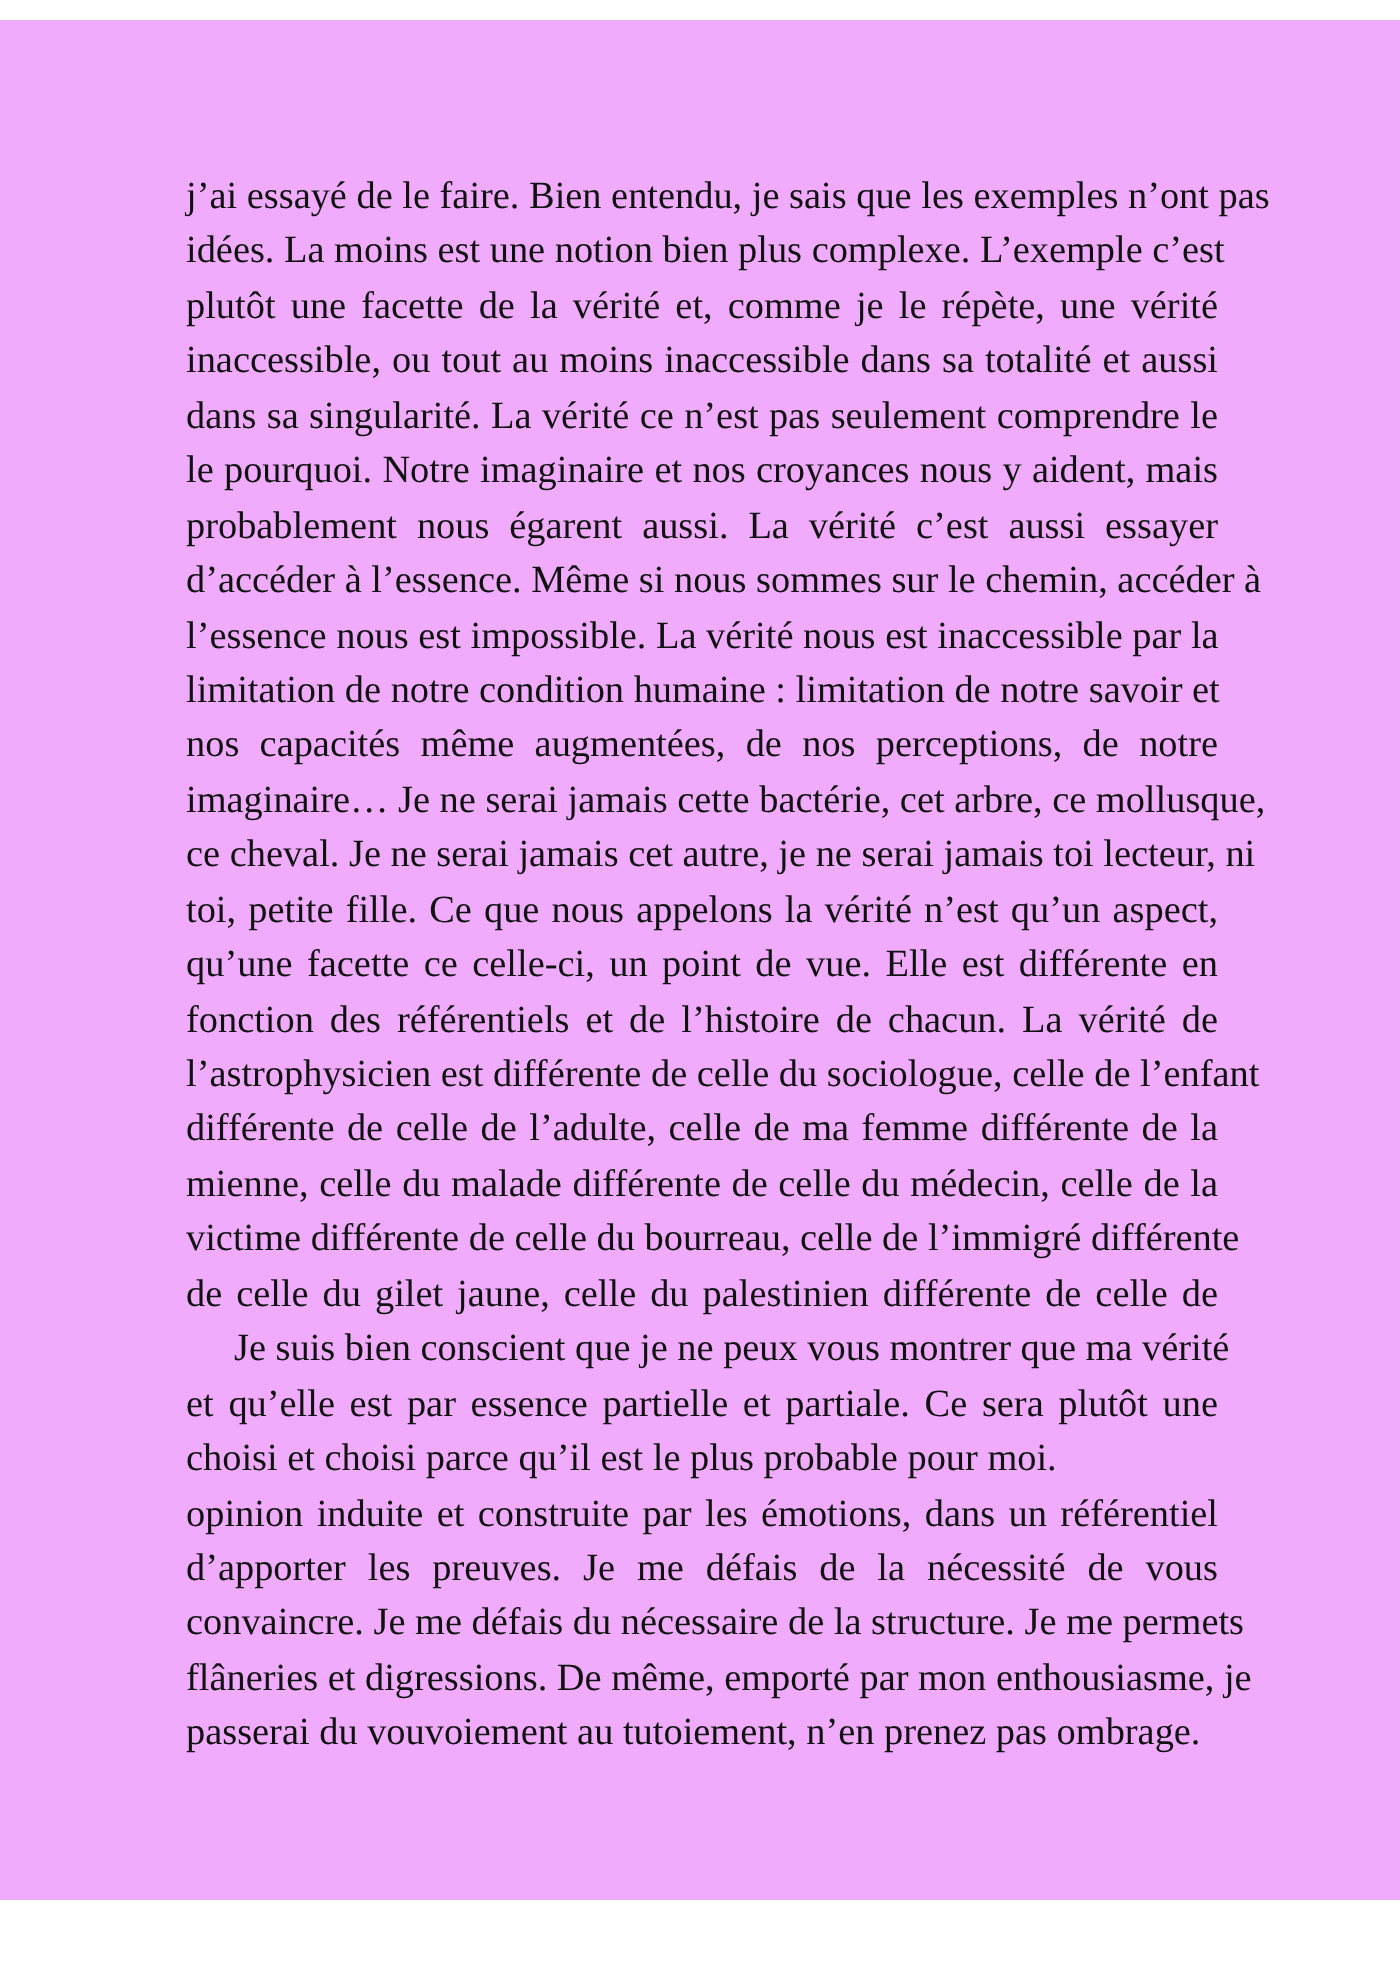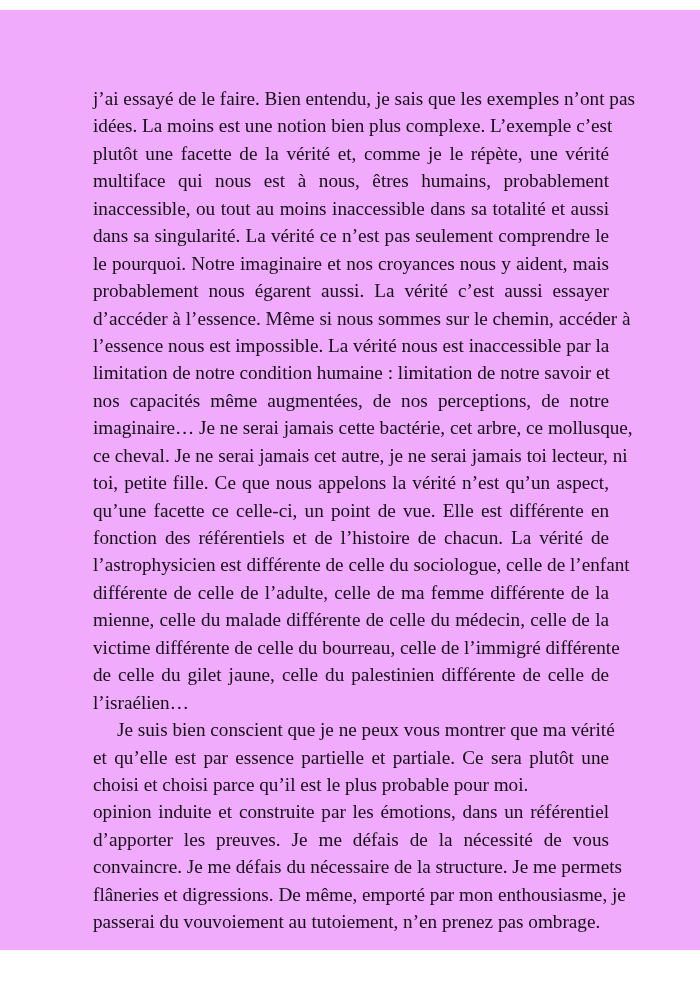--- a/index.html
+++ b/index.html
@@ -50,40 +50,38 @@
 </head>
 <body>
 
 <div class="page">
   <div class="text-block">
 
     <div class="paragraph">
       <span class="line">j’ai essayé de le faire. Bien entendu, je sais que les exemples n’ont pas</span>
       <span class="line">idées. La moins est une notion bien plus complexe. L’exemple c’est</span>
       <span class="line">plutôt une facette de la vérité et, comme je le répète, une vérité</span>
-      <span class="line">multiface qui nous est à nous, êtres humains, probablement</span>
       <span class="line">inaccessible, ou tout au moins inaccessible dans sa totalité et aussi</span>
       <span class="line">dans sa singularité. La vérité ce n’est pas seulement comprendre le</span>
       <span class="line">le pourquoi. Notre imaginaire et nos croyances nous y aident, mais</span>
       <span class="line">probablement nous égarent aussi. La vérité c’est aussi essayer</span>
       <span class="line">d’accéder à l’essence. Même si nous sommes sur le chemin, accéder à</span>
       <span class="line">l’essence nous est impossible. La vérité nous est inaccessible par la</span>
       <span class="line">limitation de notre condition humaine : limitation de notre savoir et</span>
       <span class="line">nos capacités même augmentées, de nos perceptions, de notre</span>
       <span class="line">imaginaire… Je ne serai jamais cette bactérie, cet arbre, ce mollusque,</span>
       <span class="line">ce cheval. Je ne serai jamais cet autre, je ne serai jamais toi lecteur, ni</span>
       <span class="line">toi, petite fille. Ce que nous appelons la vérité n’est qu’un aspect,</span>
       <span class="line">qu’une facette ce celle-ci, un point de vue. Elle est différente en</span>
       <span class="line">fonction des référentiels et de l’histoire de chacun. La vérité de</span>
       <span class="line">l’astrophysicien est différente de celle du sociologue, celle de l’enfant</span>
       <span class="line">différente de celle de l’adulte, celle de ma femme différente de la</span>
       <span class="line">mienne, celle du malade différente de celle du médecin, celle de la</span>
       <span class="line">victime différente de celle du bourreau, celle de l’immigré différente</span>
       <span class="line">de celle du gilet jaune, celle du palestinien différente de celle de</span>
-      <span class="line last">l’israélien…</span>
     </div>
 
     <div class="paragraph">
       <span class="line indent">Je suis bien conscient que je ne peux vous montrer que ma vérité</span>
       <span class="line">et qu’elle est par essence partielle et partiale. Ce sera plutôt une</span>
       <span class="line last">choisi et choisi parce qu’il est le plus probable pour moi.</span>
       <span class="line">opinion induite et construite par les émotions, dans un référentiel</span>
     </div>
 
     <div class="paragraph">

